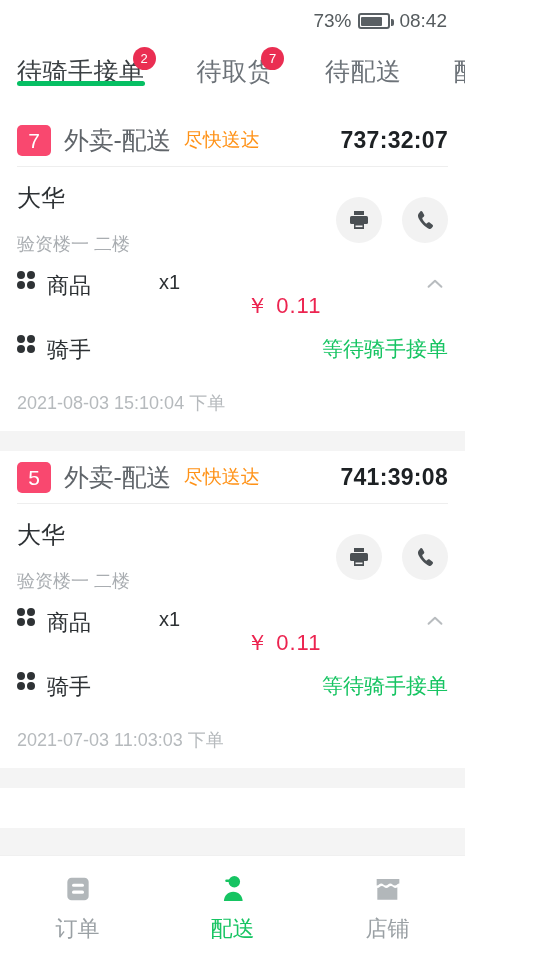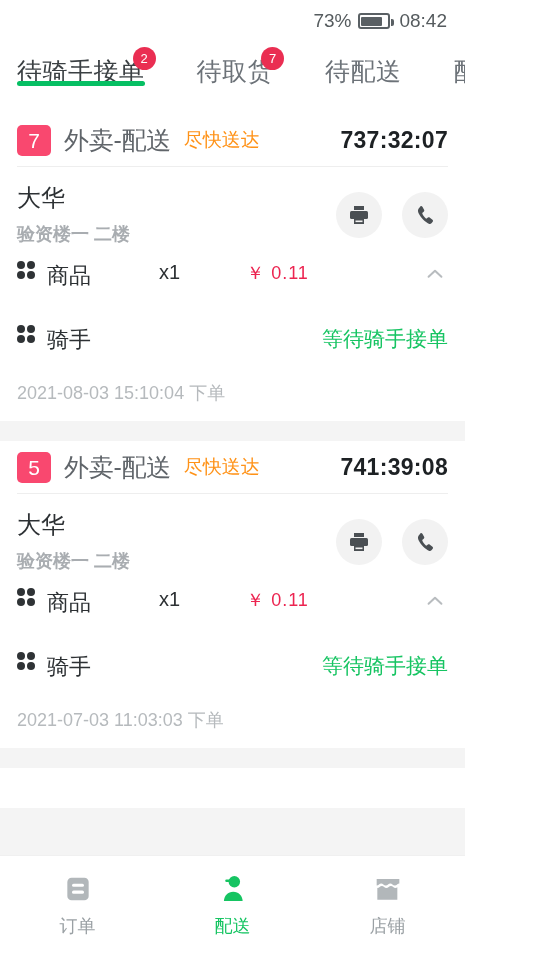--- a/index.html
+++ b/index.html
@@ -193,22 +193,21 @@
   .cust-info { flex: 1 1 auto; min-width: 0; }
   .cust-name {
     font-size: 24px;
     color: #2d3134;
     line-height: 34px;
   }
   .cust-addr {
     font-size: 18px;
     color: #a9adb1;
     line-height: 30px;
-    margin-top: 4px;
-    font-weight: bold;
+    margin-top: 14px;
   }
   .cust-actions {
     display: flex;
     align-items: center;
     gap: 20px;
     flex: 0 0 auto;
   }
   .circle-btn {
     width: 46px;
     height: 46px;
@@ -248,24 +247,25 @@
   .row-label {
     font-size: 22px;
     color: #2d3134;
   }
   .row-qty {
     font-size: 20px;
     color: #2d3134;
     margin-left: 68px;
   }
   .row-price {
-    font-size: 18px;
+    font-size: 22px;
     color: #ec2450;
     margin-left: 66px;
     letter-spacing: 1px;
+    margin-top: 20px;
   }
   .chevron {
     margin-left: auto;
     width: 26px;
     height: 26px;
     display: flex;
     align-items: center;
     justify-content: center;
     cursor: pointer;
   }
@@ -301,21 +301,21 @@
     cursor: pointer;
   }
   .navicon {
     width: 34px;
     height: 34px;
     display: flex;
     align-items: center;
     justify-content: center;
   }
   .navlabel {
-    font-size: 18px;
+    font-size: 22px;
     color: #9aa0a4;
     margin-top: 8px;
   }
   .navitem.active .navlabel { color: #16c462; }
 </style>
 </head>
 <body>
 
 <div class="phone">
 

